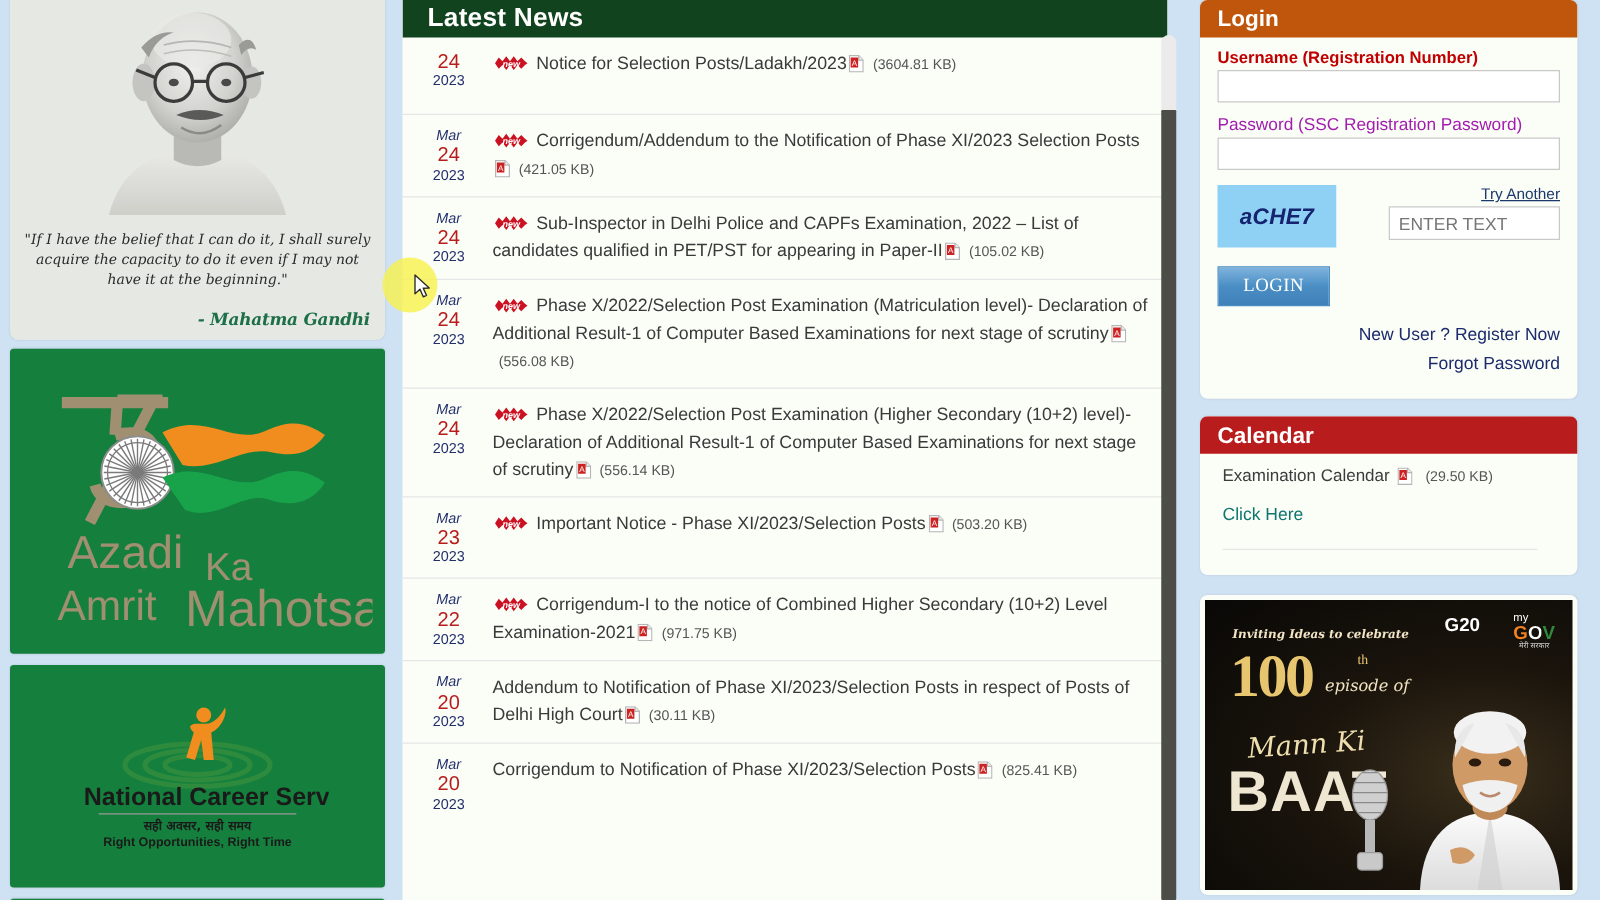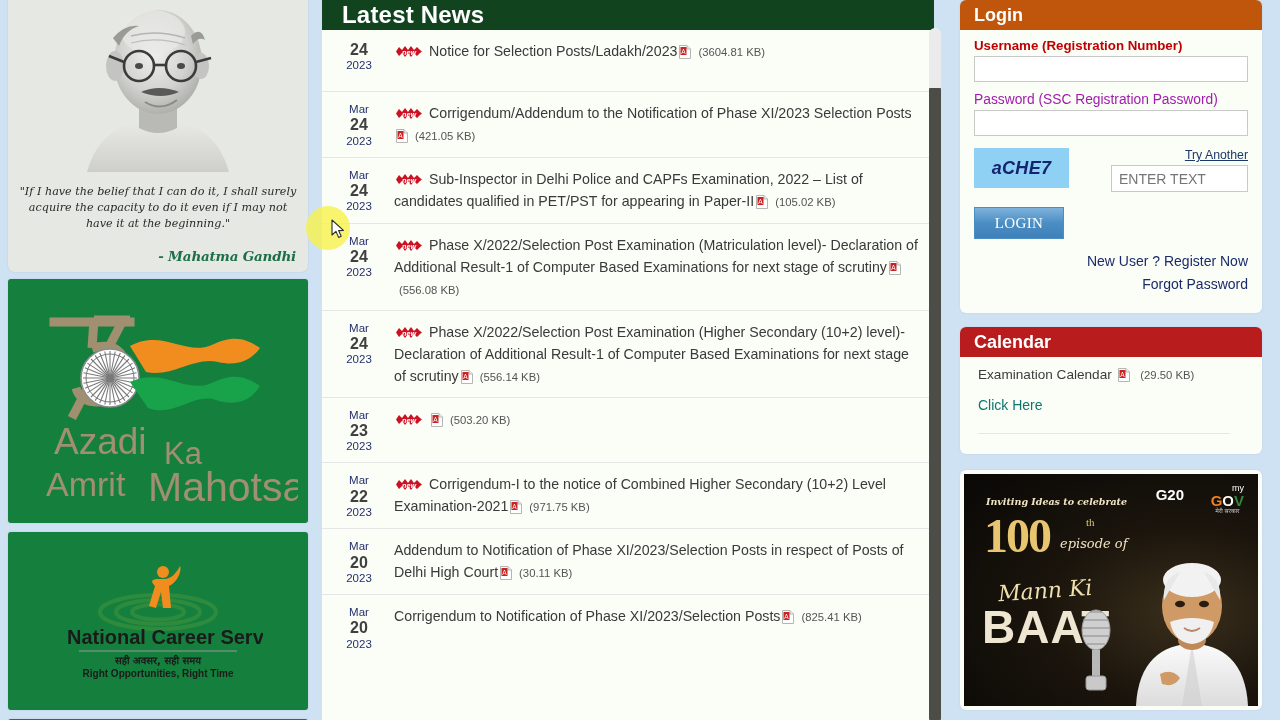--- a/index.html
+++ b/index.html
@@ -66,21 +66,21 @@
   
   .center-col {
     position: absolute; left: 322px; top: 0; width: 612px; height: 720px;
     background: #fbfdf7;
     overflow: hidden;
   }
   .news-header {
     background: #12431f;
     height: 30px;
     color: #ffffff;
-    font-size: 24px;
+    font-size: 21px;
     font-weight: bold;
     line-height: 30px;
     padding-left: 20px;
     letter-spacing: .2px;
   }
   .news-list { padding: 0; }
   .news-item {
     display: flex;
     border-bottom: 1px solid #e6e6e6;
     padding: 9px 14px 9px 12px;
@@ -88,22 +88,22 @@
     align-items: flex-start;
   }
   .news-item:last-child { border-bottom: none; }
   .news-date {
     width: 50px; flex: 0 0 50px;
     text-align: center;
     padding-top: 2px;
     color: #1b2a6b;
     line-height: 1.15;
   }
-  .nd-mon { font-size: 11.5px; font-weight: normal; color: #24306d; }
-  .nd-day { font-size: 16px; font-weight: bold; color: #404040; }
+  .nd-mon { font-size: 11.5px; font-weight: normal; color: #24306d; font-style: italic; }
+  .nd-day { font-size: 16px; font-weight: normal; color: #b91c1c; }
   .nd-yr  { font-size: 11.5px; color: #24306d; }
   .news-body {
     flex: 1;
     font-size: 14.2px;
     line-height: 22px;
     color: #3a3a3a;
     padding-left: 10px;
     padding-top: 1px;
   }
   .badge-new {
@@ -162,21 +162,21 @@
     border: 1px solid #c9c9c9;
     background: #fff;
     font-size: 13px;
     padding: 0 6px;
     margin-bottom: 10px;
     font-family: "Liberation Sans", sans-serif;
     color: #333;
   }
   .captcha-row { display: flex; align-items: flex-start; margin-top: 2px; }
   .captcha-img {
-    width: 95px; height: 40px;
+    width: 95px; height: 50px;
     background: #8fd0f5;
     color: #15246e;
     font-weight: bold; font-style: italic;
     font-size: 18px;
     display: flex; align-items: center; justify-content: center;
     letter-spacing: .3px;
   }
   .captcha-right { margin-left: auto; width: 137px; text-align: right; }
   .try-another {
     font-size: 12.3px; color: #1b3a6b; display: block; margin-bottom: 3px;
@@ -258,21 +258,21 @@
   }
   .mkb-g20 {
     position: absolute; right: 74px; top: 12px;
     font-size: 15px; font-weight: bold; color: #ffffff;
     font-family: "Liberation Sans", sans-serif;
   }
   .mkb-mygov {
     position: absolute; right: 14px; top: 10px;
     text-align: center; line-height: 1;
   }
-  .mygov-my { font-size: 9px; color: #ffffff; display: block; text-align: right; }
+  .mygov-my { font-size: 9px; color: #ffffff; display: block; text-align: left; }
   .mygov-gov {
     font-size: 15px; font-weight: bold; display: block;
     background: linear-gradient(90deg,#f58220 0%,#f58220 33%,#ffffff 34%,#ffffff 66%,#2e8b3d 67%);
     -webkit-background-clip: text; background-clip: text;
     color: transparent;
   }
   .mygov-hi { font-size: 6px; color: #cccccc; display: block; }
   .mkb-modi {
     position: absolute; right: 6px; bottom: 0;
     width: 120px; height: 150px;
@@ -504,21 +504,21 @@
         </div>
         <div class="news-item">
           <div class="news-date">
             <div class="nd-mon">Mar</div>
             <div class="nd-day">23</div>
             <div class="nd-yr">2023</div>
           </div>
           <div class="news-body"><svg class="badge-new" viewBox="0 0 30 15">
               <path d="M2 7.5 L5 3 L8 6 L11 2 L14 6 L17 2 L20 6 L23 3 L26 6 L28 7.5 L26 9 L23 12 L20 9 L17 13 L14 9 L11 13 L8 9 L5 12 Z" fill="#cc1122"></path>
               <text x="15" y="10.6" font-size="7.2" font-style="italic" font-weight="bold" fill="#ffffff" text-anchor="middle" font-family="Liberation Sans, sans-serif">new</text>
-            </svg><svg class="pdf-icon" viewBox="0 0 12 14">
+            </svg><span>Important Notice - Phase XI/2023/Selection Posts</span><svg class="pdf-icon" viewBox="0 0 12 14">
               <path d="M0.5 0.5 H8 L11.5 4 V13.5 H0.5 Z" fill="#ffffff" stroke="#b5b5b5"></path>
               <path d="M8 0.5 V4 H11.5" fill="#ededed" stroke="#b5b5b5"></path>
               <rect x="1.5" y="2" width="6" height="8" fill="#cc2222"></rect>
               <text x="4.5" y="8.6" font-size="6.5" fill="#fff" text-anchor="middle" font-family="Liberation Sans, sans-serif">A</text>
             </svg><span class="kb">(503.20 KB)</span></div>
         </div>
         <div class="news-item">
           <div class="news-date">
             <div class="nd-mon">Mar</div>
             <div class="nd-day">22</div>

